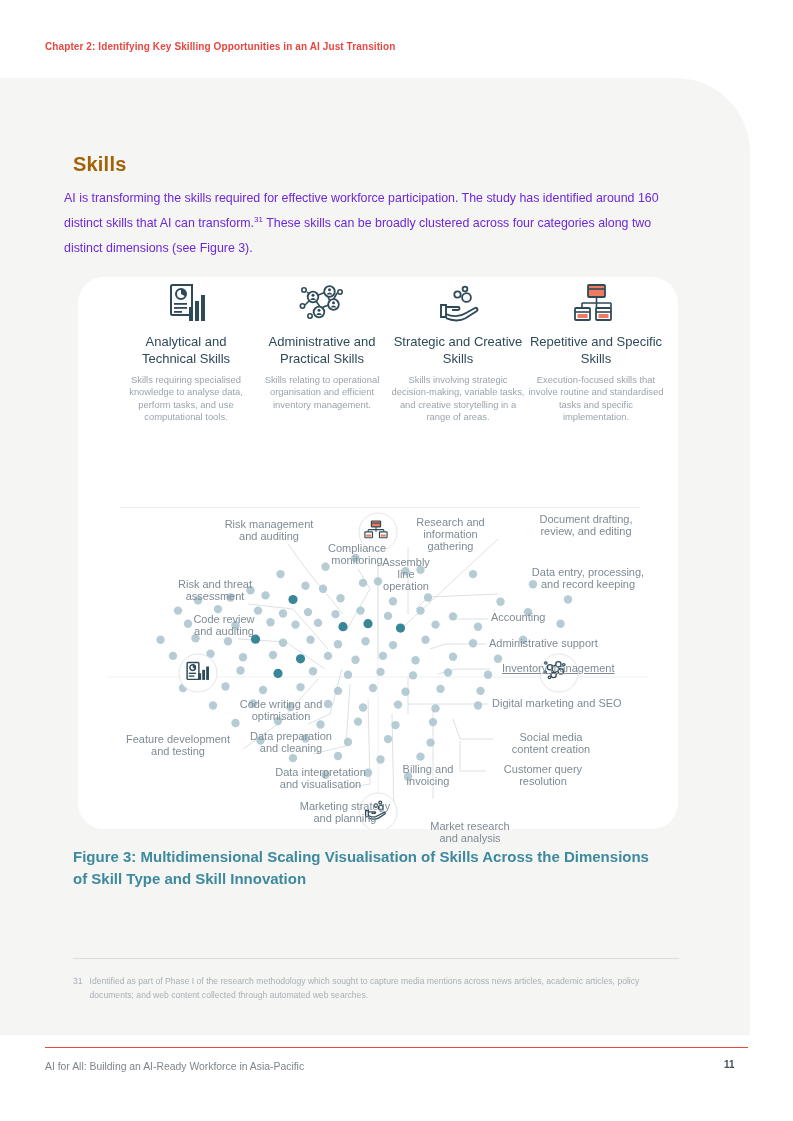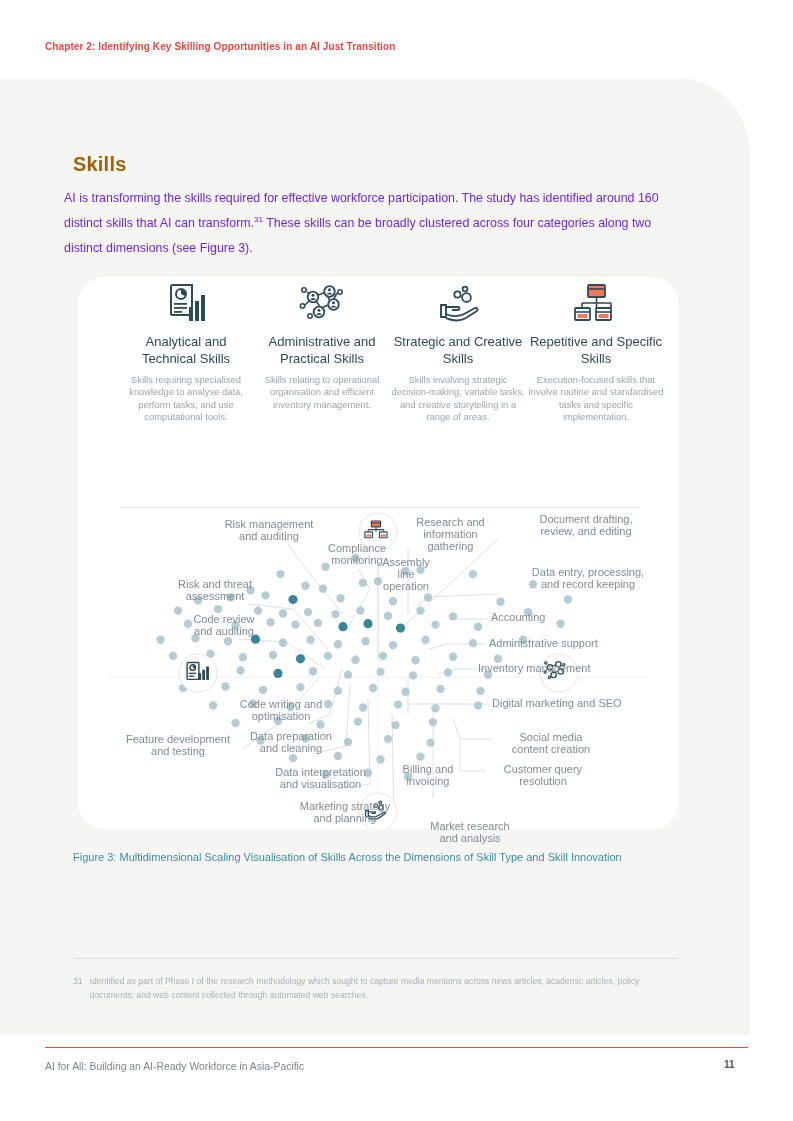--- a/index.html
+++ b/index.html
@@ -69,21 +69,21 @@
   .node-circle{fill:#ffffff;stroke:#e2e5e7;stroke-width:1;}
 
   .lbl{
     position:absolute;font-size:11px;color:#7e8b94;line-height:11.8px;
     text-align:center;white-space:pre;pointer-events:none;
   }
 
   
   .fig-caption{
     position:absolute;left:73px;top:768px;width:580px;
-    font-size:11px;font-weight:normal;color:#3d8a9e;line-height:22px;
+    font-size:15px;font-weight:bold;color:#3d8a9e;line-height:22px;
   }
 
   
   .fn-rule{
     position:absolute;left:73px;top:880px;width:606px;height:1px;background:#dcdedf;
   }
   .footnote{
     position:absolute;left:73px;top:896px;width:600px;
     font-size:8.6px;color:#a8b0b6;line-height:14px;
     display:flex;gap:7px;
@@ -450,21 +450,21 @@
       <div class="lbl" style="left:305px;top:255px;width:90px;">Billing and
 invoicing</div>
       <div class="lbl" style="left:332px;top:312px;width:120px;">Market research
 and analysis</div>
       <div class="lbl" style="left:438px;top:5px;width:140px;">Document drafting,
 review, and editing</div>
       <div class="lbl" style="left:430px;top:58px;width:160px;">Data entry, processing,
 and record keeping</div>
       <div class="lbl" style="left:413px;top:103px;width:80px;text-align:left;">Accounting</div>
       <div class="lbl" style="left:411px;top:129px;width:150px;text-align:left;">Administrative support</div>
-      <div class="lbl" style="left:400px;top:154px;width:155px;text-align:left;">Inventory management</div>
+      <div class="lbl" style="left:424px;top:154px;width:155px;text-align:left;text-decoration:underline;">Inventory management</div>
       <div class="lbl" style="left:414px;top:189px;width:165px;text-align:left;">Digital marketing and SEO</div>
       <div class="lbl" style="left:418px;top:223px;width:110px;">Social media
 content creation</div>
       <div class="lbl" style="left:410px;top:255px;width:110px;">Customer query
 resolution</div>
     </div>
   </div>
 
   <div class="fig-caption">Figure 3: Multidimensional Scaling Visualisation of Skills Across the Dimensions of Skill Type and Skill Innovation</div>
 

